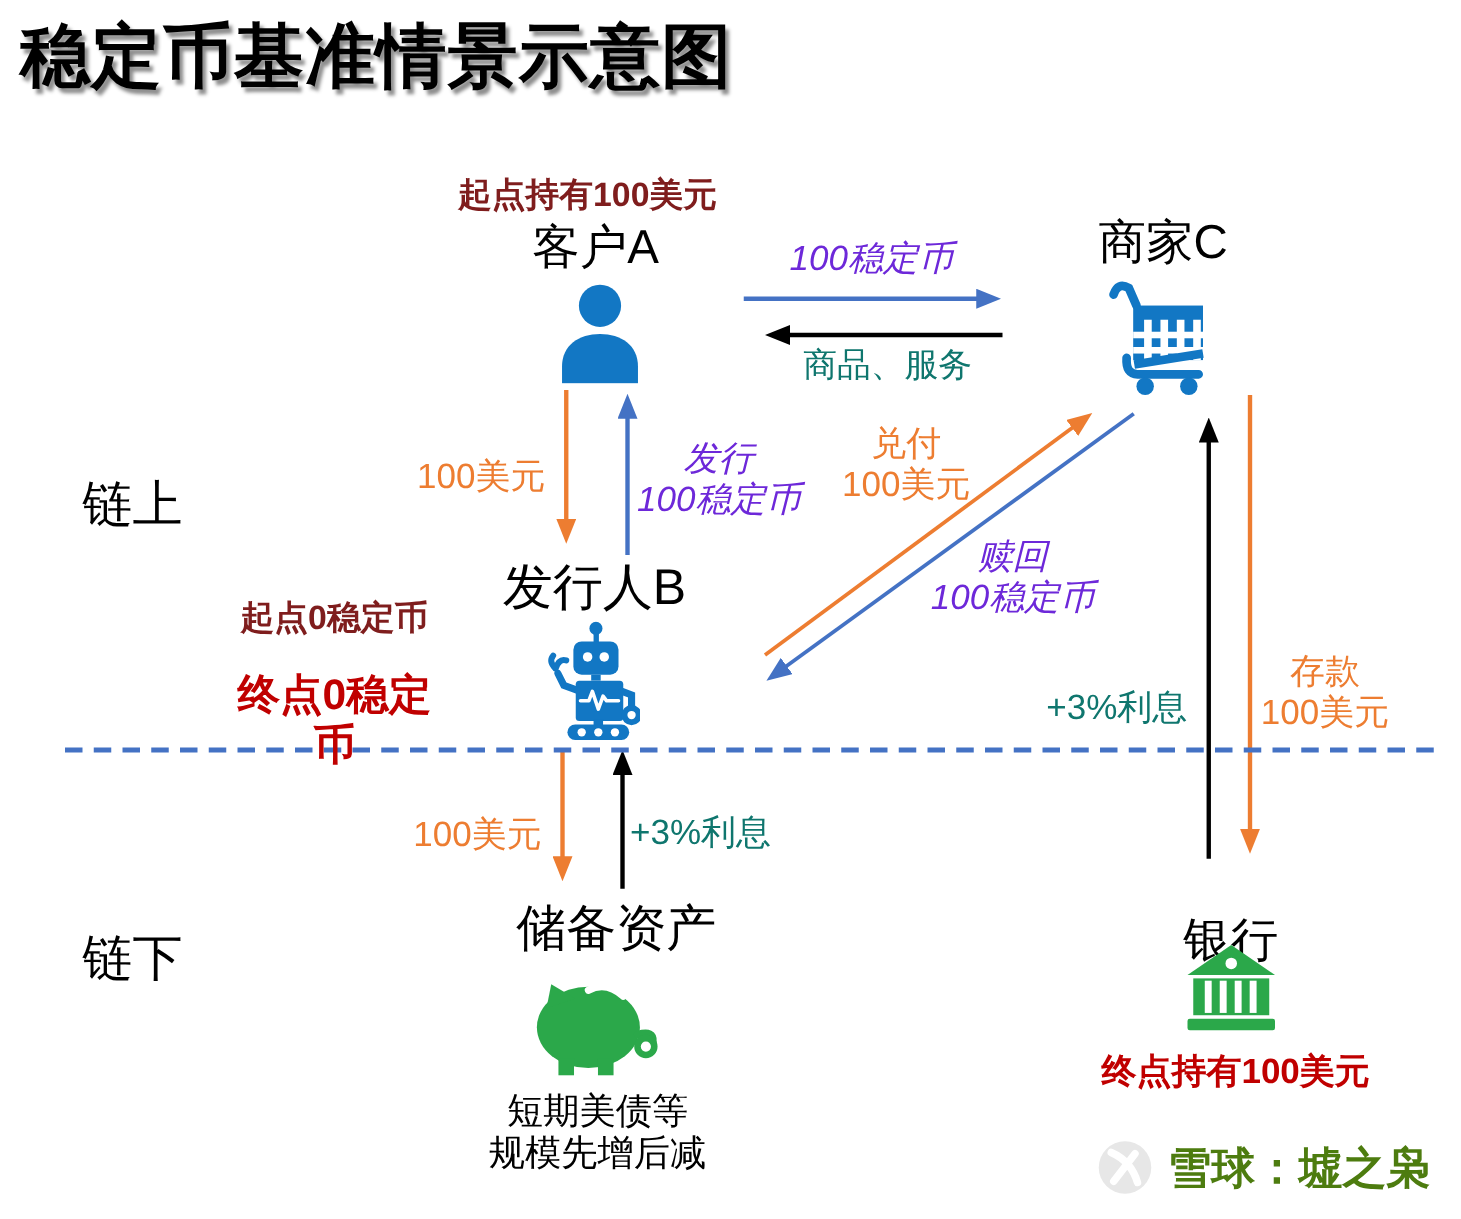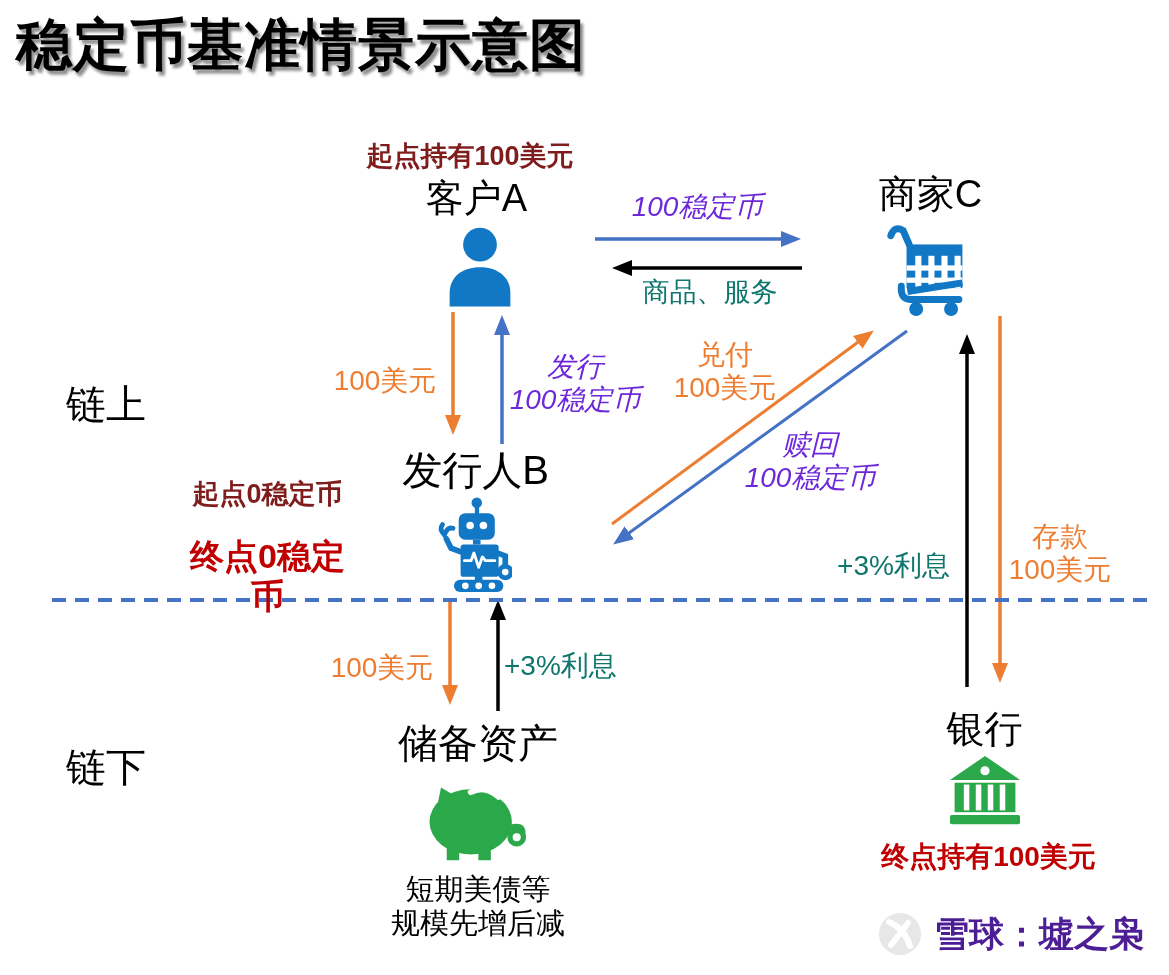--- a/index.html
+++ b/index.html
@@ -19,21 +19,21 @@
   .small{font-size:28px;}
   .green{color:#7f1d1d;font-weight:bold;font-size:27px;}
   .red{color:#C00000;font-weight:bold;font-size:34px;}
   .orange{color:#ED7D31;}
   .blue{color:#6d28d9;font-style:italic;}
   .black{color:#0f766e;}
   .note{font-size:29px;color:#000;}
   .icon{position:absolute;}
   #arrow-layer{position:absolute;left:0;top:0;width:1169px;height:975px;}
   .wm{position:absolute;display:flex;align-items:center;gap:10px;}
-  .wm-text{font-size:35px;font-weight:600;color:#4c1d95;white-space:nowrap;}
+  .wm-text{font-size:35px;font-weight:600;color:#4d7c0f;white-space:nowrap;}
 </style>
 </head>
 <body>
 
 <div id="stage">
 
   <svg id="arrow-layer" viewBox="0 0 1169 975">
     <defs>
       <marker id="mblue" markerWidth="20" markerHeight="16" refX="14" refY="8" orient="auto" markerUnits="userSpaceOnUse">
         <path d="M0,0 L20,8 L0,16 Z" fill="#4472C4"></path>
@@ -143,34 +143,34 @@
   <div class="lbl small blue center" style="left:725px;top:428px;width:170px;">赎回
 100稳定币</div>
 
   <div class="lbl small black center" style="left:826px;top:549px;width:135px;">+3%利息</div>
   <div class="lbl small orange center" style="left:1000px;top:520px;width:120px;">存款
 100美元</div>
 
   <div class="lbl small orange center" style="left:326px;top:651px;width:112px;">100美元</div>
   <div class="lbl small black" style="left:504px;top:649px;width:135px;">+3%利息</div>
 
-  <div class="lbl node-b center" style="left:383px;top:720px;width:190px;">储备资产</div>
+  <div class="lbl node-b center" style="left:383px;top:720px;width:190px;text-align:right;">储备资产</div>
   <svg class="icon" style="left:418px;top:772px;" width="115" height="95" viewBox="0 0 120 95">
     <ellipse cx="55" cy="50" rx="43" ry="34" fill="#2BA84A"></ellipse>
     <polygon points="24,14 44,26 20,34" fill="#2BA84A"></polygon>
     <path d="M55 19 Q70 11 84 24" stroke="#fff" stroke-width="6" fill="none" stroke-linecap="round"></path>
     <rect x="30" y="76" width="13" height="14" fill="#2BA84A"></rect>
     <rect x="63" y="76" width="13" height="14" fill="#2BA84A"></rect>
     <path d="M96 56 Q110 52 109 62" stroke="#2BA84A" stroke-width="6" fill="none" stroke-linecap="round"></path>
     <circle cx="103" cy="66" r="7" stroke="#2BA84A" stroke-width="5.5" fill="#fff"></circle>
   </svg>
   <div class="lbl note center" style="left:368px;top:872px;width:220px;">短期美债等
 规模先增后减</div>
 
-  <div class="lbl node center" style="left:912px;top:707px;width:145px;">银行</div>
+  <div class="lbl node center" style="left:912px;top:734px;width:145px;font-family:Liberation Mono, monospace;">银行</div>
   <svg class="icon" style="left:948px;top:756px;" width="74" height="70" viewBox="0 0 80 76">
     <polygon points="40,0 78,26 2,26" fill="#2BA84A"></polygon>
     <circle cx="40" cy="16" r="5" fill="#fff"></circle>
     <rect x="7" y="29" width="66" height="32" fill="#2BA84A"></rect>
     <rect x="17" y="31" width="6" height="28" fill="#fff"></rect>
     <rect x="30" y="31" width="6" height="28" fill="#fff"></rect>
     <rect x="43" y="31" width="6" height="28" fill="#fff"></rect>
     <rect x="56" y="31" width="6" height="28" fill="#fff"></rect>
     <rect x="2" y="64" width="76" height="10" rx="2" fill="#2BA84A"></rect>
   </svg>

